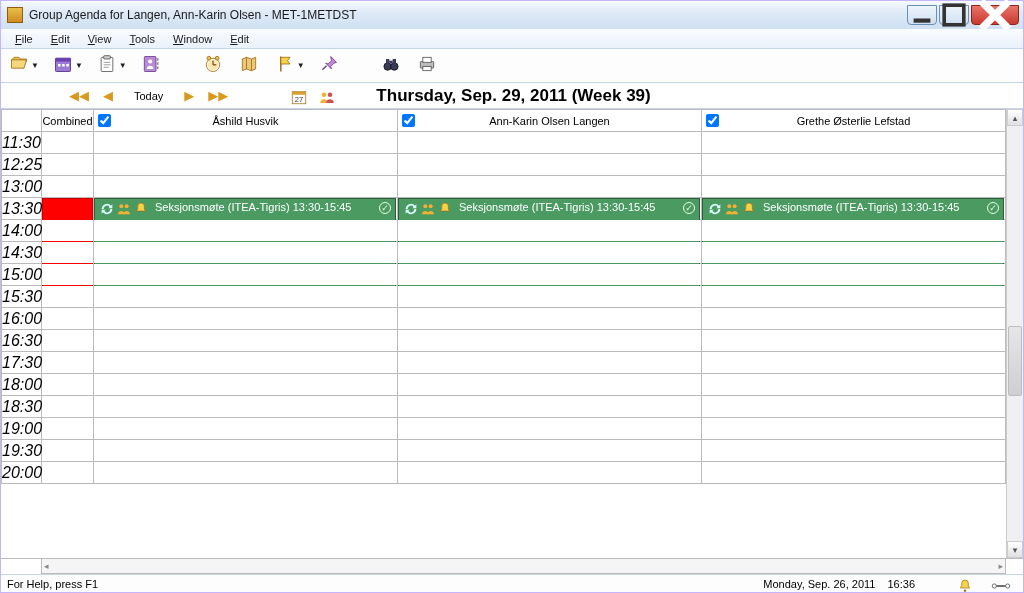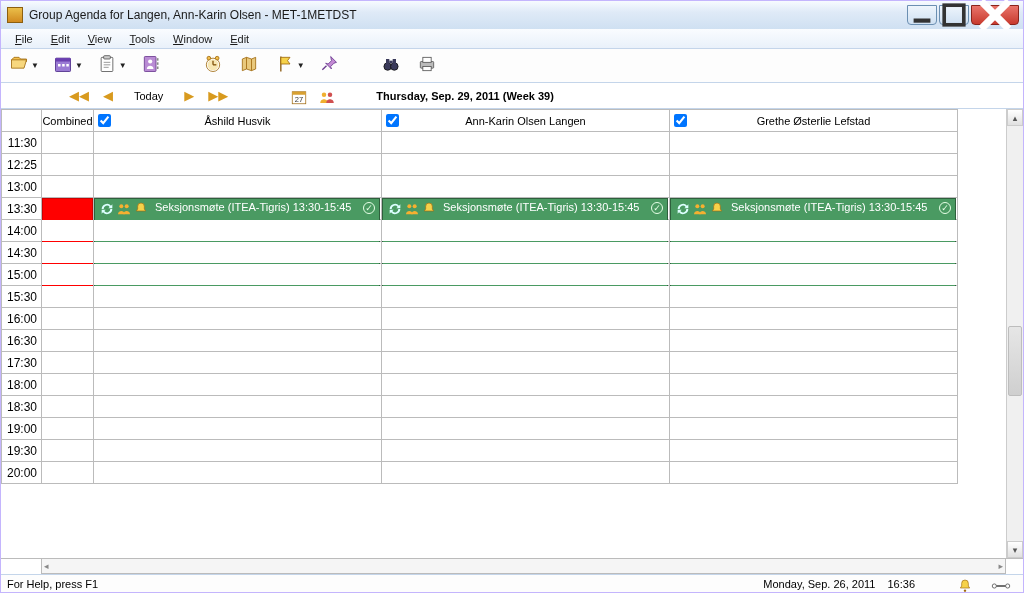--- a/index.html
+++ b/index.html
@@ -20,30 +20,30 @@
   .toolbar { height: 34px; border-bottom: 1px solid #c4d5ea; display: flex; align-items: center; padding: 0 6px; gap: 12px; background: #fdfdfd; }
   .tbtn { width: 24px; height: 24px; display: inline-flex; align-items: flex-start; justify-content: center; font-size: 18px; }
   .tbtn svg { width: 20px; height: 20px; }
   .tgrp { display: inline-flex; align-items: center; gap: 2px; }
   .drop { font-size: 8px; color: #222; margin-left: -2px; }
   
   .datebar { height: 26px; border-bottom: 1px solid #c4d5ea; display: flex; align-items: center; padding: 0 12px; gap: 10px; }
   .arrow-btn { color: #d89a1e; font-size: 13px; padding: 0 2px; }
   .today-btn { padding: 1px 8px; border: 1px solid transparent; }
   .spaced { width: 40px; }
-  .datebar .date-text { font-weight: bold; font-size: 11px; }
-  
-  .calwrap { flex: 1; display: flex; position: relative; gap: 48px; }
+  .datebar .date-text { font-weight: bold; font-size: 17px; }
+  
+  .calwrap { flex: 1; display: flex; position: relative; }
   .grid { flex: 1; overflow: hidden; position: relative; }
   table.cal { border-collapse: collapse; width: 100%; table-layout: fixed; }
   table.cal th, table.cal td { border: 1px solid #bbb; font-weight: normal; }
   table.cal thead th { height: 22px; background: #fff; font-size: 11px; }
   .timecol { width: 40px; }
   .combcol { width: 52px; }
-  .time-cell { text-align: right; padding-right: 4px; font-size: 12px; background: #fff; height: 22px; }
+  .time-cell { text-align: right; padding-right: 4px; font-size: 16px; background: #fff; height: 22px; font-style: italic; }
   .body-cell { height: 22px; position: relative; background: #fff; }
   .hdr-person { position: relative; }
   .hdr-person input[type=checkbox] { position: absolute; left: 4px; top: 4px; }
   
   .event { position: absolute; left: 0; right: 1px; background: #4a9a62; color: #fff; border: 1px solid #2e5f3c; font-size: 11px; padding: 2px 4px; display: flex; align-items: flex-start; gap: 4px; overflow: hidden; }
   .event .icons { display: inline-flex; gap: 1px; margin-right: 2px; }
   .event .check { position: absolute; right: 4px; top: 3px; width: 12px; height: 12px; border-radius: 50%; border: 1px solid #e6ffe6; background: #4a9a62; display: flex; align-items: center; justify-content: center; font-size: 9px; color: #e6ffe6; }
   .red-event { position: absolute; left: 0; right: 0; background: #ff0000; border: 1px solid #cc0000; }
   
   .fake-vscroll { width: 17px; background: #f0f0f0; border-left: 1px solid #ccc; display: flex; flex-direction: column; justify-content: space-between; }

